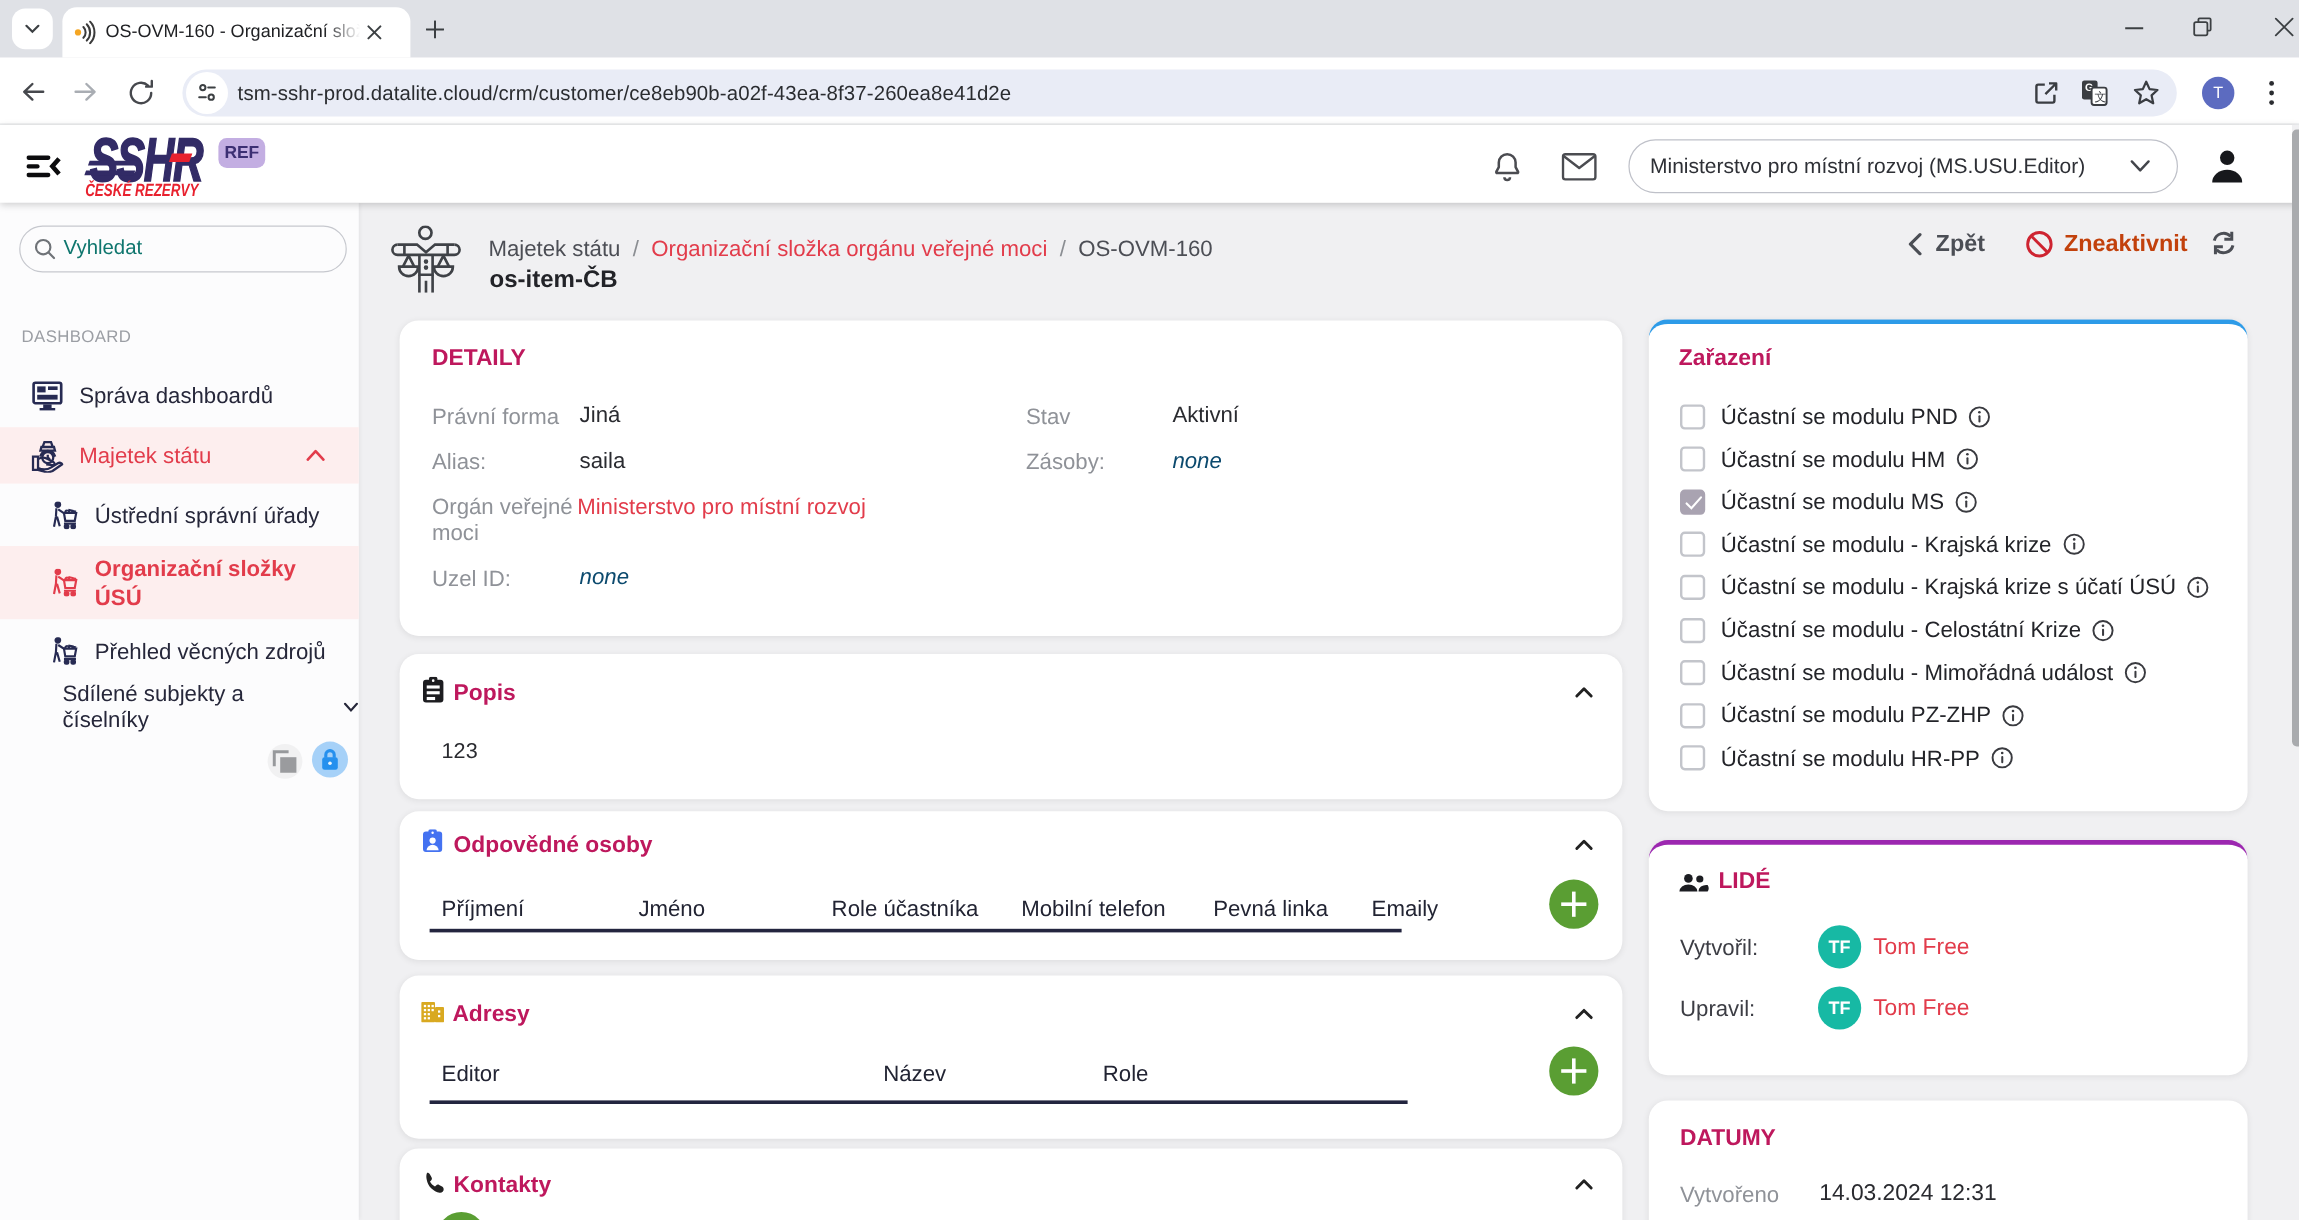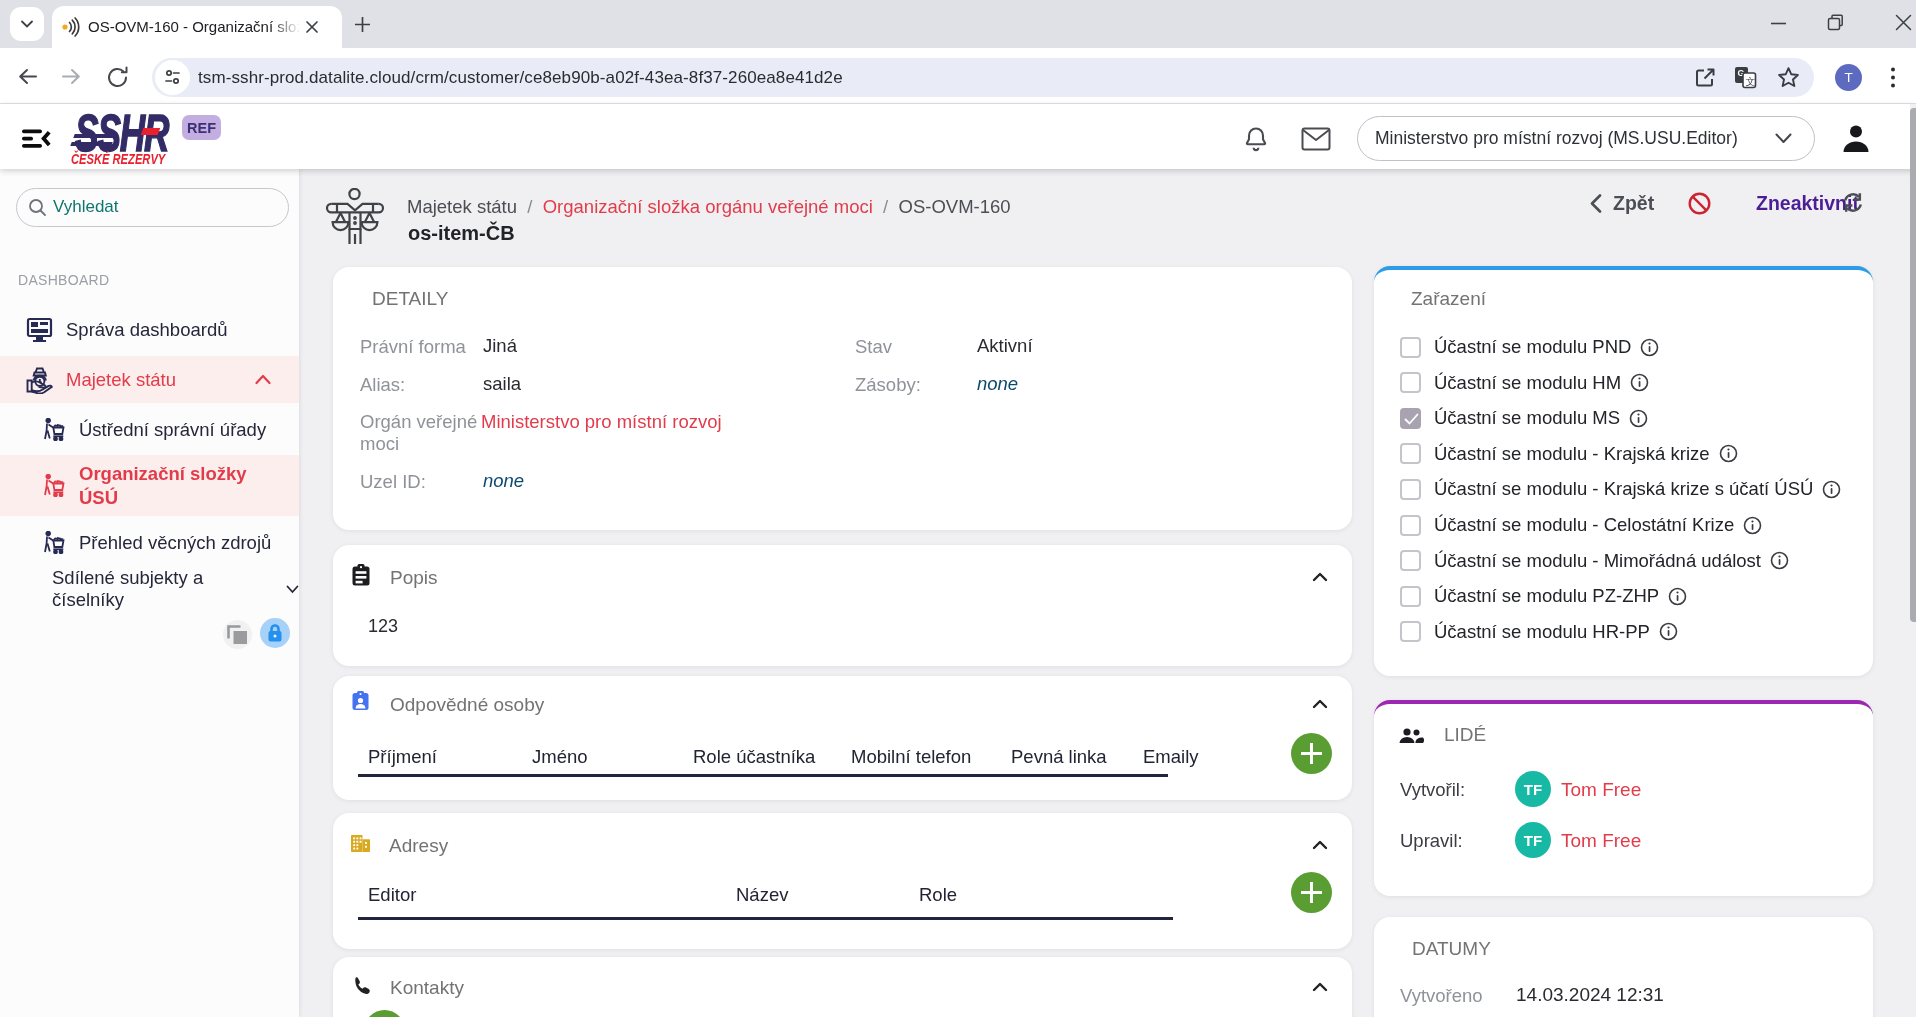--- a/index.html
+++ b/index.html
@@ -26,21 +26,21 @@
 #sidebar { left:0; top:169px; width:299px; height:848px; background:#fcfcfd; box-shadow:1px 0 4px rgba(0,0,0,0.08); z-index:4; }
 #sb-search { left:16px; top:19px; width:273px; height:39px; border:1.5px solid #c6c8ce; border-radius:20px; background:#fcfcfd; }
 #sb-search span { position:absolute; left:36px; top:8px; font-size:17px; color:#0f766e; }
 .sb-label { left:18px; top:103px; font-size:14px; color:#9b9ea4; letter-spacing:0.3px; }
 .sb-item { left:0; width:299px; display:flex; align-items:center; font-size:18.5px; color:#26273a; }
 .pinkbg { background:#fdeeee; }
 .red { color:#e23c4b; }
 
 #main { left:299px; top:169px; width:1601px; height:848px; }
 .card { position:absolute; background:#fff; border-radius:16px; box-shadow:0 1px 5px rgba(0,0,0,0.07); }
-.cardtitle { position:absolute; font-size:19px; font-weight:normal; color:#737373;margin-left:12px; }
+.cardtitle { position:absolute; font-size:19px; font-weight:bold; color:#be185d; }
 .lbl { position:absolute; font-size:18.5px; color:#8f9298; }
 .val { position:absolute; font-size:18.5px; color:#2a2b30; }
 .noneval { position:absolute; font-size:18.5px; font-style:italic; color:#0c4a6e; }
 .redlink { color:#e23c4b; }
 .th { position:absolute; font-size:18.5px; color:#222433; }
 .greenbtn { position:absolute; width:41px; height:41px; border-radius:50%; background:#5a9e33; }
 .greenbtn:before, .greenbtn:after { content:""; position:absolute; background:#fff; }
 .greenbtn:before { left:10px; top:19.2px; width:21px; height:2.6px; }
 .greenbtn:after { left:19.2px; top:10px; width:2.6px; height:21px; }
 .chev { position:absolute; width:16px; height:16px; }
@@ -287,21 +287,21 @@
 <div class="abs" style="left:408px;top:222px;font-size:20px;font-weight:bold;color:#222328;">os-item-ČB</div>
 
 <svg class="abs" style="left:1590px;top:194px" width="12" height="19" viewBox="0 0 12 19">
     <path d="M10 1.5 L2 9.5 L10 17.5" stroke="#4b4e55" stroke-width="2.6" fill="none" stroke-linecap="round" stroke-linejoin="round"></path>
   </svg>
 <div class="abs" style="left:1613px;top:192px;font-size:19.5px;font-weight:bold;color:#4b4e55;">Zpět</div>
 <svg class="abs" style="left:1688px;top:192px" width="23" height="23" viewBox="0 0 23 23">
     <circle cx="11.5" cy="11.5" r="9.8" stroke="#ce2431" stroke-width="2.4" fill="none"></circle>
     <path d="M4.7 4.7 L18.3 18.3" stroke="#ce2431" stroke-width="2.4"></path>
   </svg>
-<div class="abs" style="left:1720px;top:192px;font-size:19.5px;font-weight:bold;color:#4c1d95;margin-left:36px;">Zneaktivnit</div>
+<div class="abs" style="left:1720px;top:192px;font-size:19.5px;font-weight:bold;color:#c2410c;">Zneaktivnit</div>
 <svg class="abs" style="left:1843px;top:192px" width="20" height="21" viewBox="0 0 20 21">
     <g stroke="#4b4e55" stroke-width="2.5" fill="none">
       <path d="M2.2 8.5 a8 8 0 0 1 13.6-3.6"></path>
       <path d="M16.8 1.2 V7.4 H10.6"></path>
       <path d="M17.8 12.5 a8 8 0 0 1 -13.6 3.6"></path>
       <path d="M3.2 19.8 V13.6 H9.4"></path>
     </g>
   </svg>
 
 <div class="card" style="left:333px;top:267px;width:1019px;height:263px;"></div>

